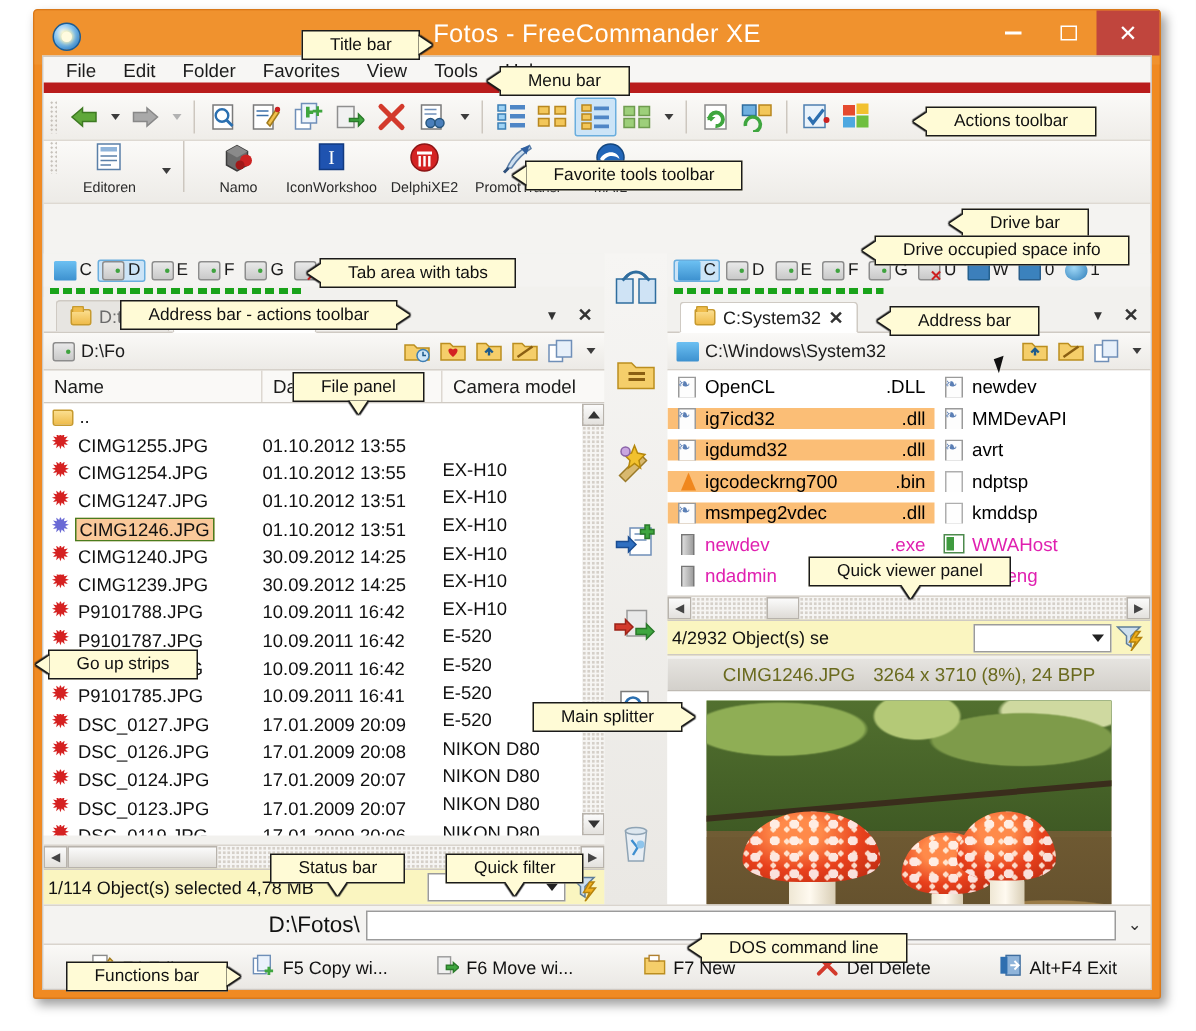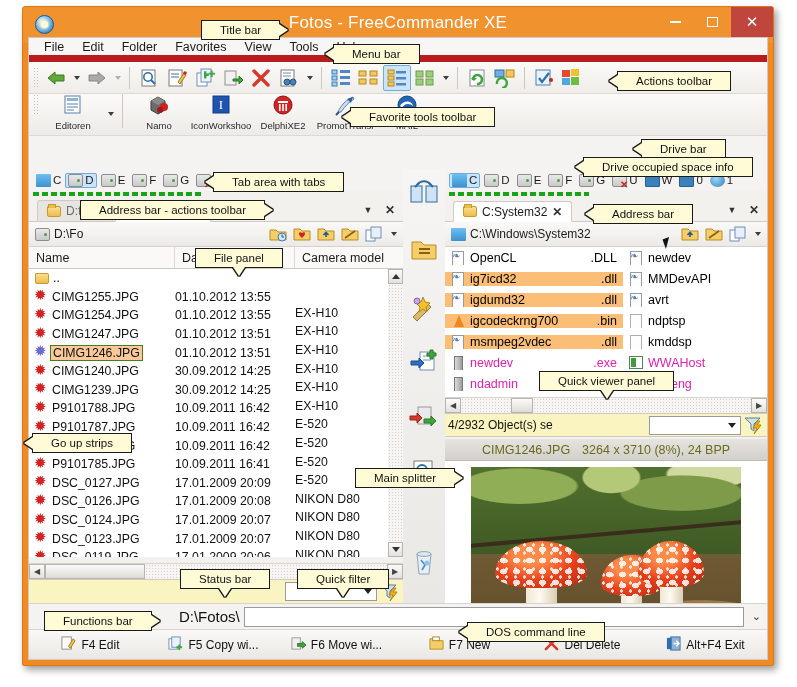--- a/index.html
+++ b/index.html
@@ -969,20 +969,21 @@
           </div>
 
           <div class="hscroll">
             <div class="hs-btn">◀</div>
             <div class="hs-thumb" style="width:100px"></div>
             <div class="hs-track"></div>
             <div class="hs-btn">▶</div>
           </div>
 
           <div class="statusbar">
+            <span>1/114 Object(s) selected   4,78 MB</span>
             <div class="qfilter">
               <div class="qf-box">
                   <i></i>
                 </div>
               <div class="qf-ic">
                 <svg width="20" height="18" viewBox="0 0 20 18">
                     <path d="M1 2 h15 l-6 6 v7 l-3 -2 v-5 Z" fill="#cfe0ef" stroke="#5f7d99"></path>
                     <path d="M13 5 L9 12 h4 l-3 6 7 -9 h-4 l3 -4 z" fill="#F2B01E" stroke="#b5820c"></path>
                   </svg>
               </div>
@@ -1346,14 +1347,14 @@
   <div class="callout l" style="left:213px; top:172px;">Tab area with tabs</div>
   <div class="callout r" style="left:80px;  top:200px;">Address bar - actions toolbar</div>
   <div class="callout l" style="left:593px; top:204px;">Address bar</div>
   <div class="callout d" style="left:195px; top:248px;">File panel</div>
   <div class="callout l" style="left:32px;  top:433px;">Go up strips</div>
   <div class="callout r" style="left:307px; top:468px;margin-left:48px;">Main splitter</div>
   <div class="callout d" style="left:180px; top:569px;">Status bar</div>
   <div class="callout d" style="left:297px; top:569px;">Quick filter</div>
   <div class="callout d" style="left:539px; top:371px;">Quick viewer panel</div>
   <div class="callout l" style="left:467px; top:622px;">DOS command line</div>
-  <div class="callout r" style="left:44px;  top:611px;text-align:center;">Functions bar</div>
+  <div class="callout r" style="left:44px;  top:641px;text-align:center;">Functions bar</div>
 </div>
 
 </body></html>

